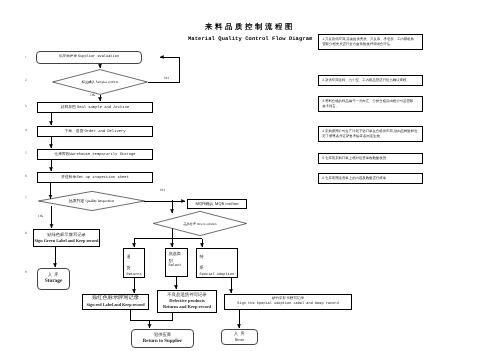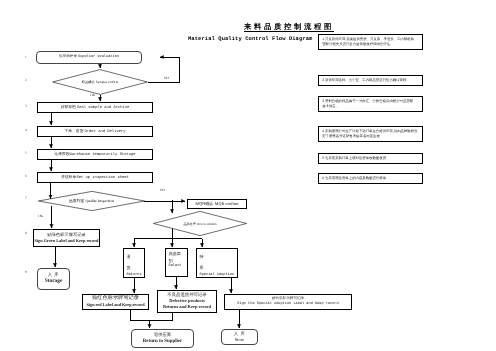--- a/index.html
+++ b/index.html
@@ -17,22 +17,22 @@
   .rounded{border:1px solid #444;border-radius:4px;}
   .zh{font-family:"Liberation Sans",sans-serif;}
   .en{font-family:"Liberation Mono",monospace;}
   .enb{font-family:"Liberation Serif",serif;font-weight:bold;}
   .ens{font-family:"Liberation Serif",serif;}
 
   .stepnum{position:absolute;font-size:3.4px;color:#444;
            font-family:"Liberation Serif",serif;}
 
   .title-zh{position:absolute;font-weight:bold;letter-spacing:2.0px;
-            text-decoration:underline;text-underline-offset:1.5px;
-            font-family:"Liberation Sans",sans-serif;margin-left:39px;}
+            text-underline-offset:1.5px;
+            font-family:"Liberation Sans",sans-serif;}
   .title-en{position:absolute;font-weight:bold;
             font-family:"Liberation Mono",monospace;letter-spacing:0.1px;}
 
   .note{position:absolute;box-sizing:border-box;border:1.2px solid #000;background:#fff;
         padding:1.5px 3.2px;font-size:3.4px;line-height:1.5;color:#1a1a1a;
         font-family:"Liberation Sans",sans-serif;}
 
   .branchlabel{position:absolute;font-size:3.6px;color:#111;
                font-family:"Liberation Serif",serif;}
   .opt{justify-content:flex-start;align-items:flex-start;padding:2.2px 0 0 2.5px;text-align:left;}

